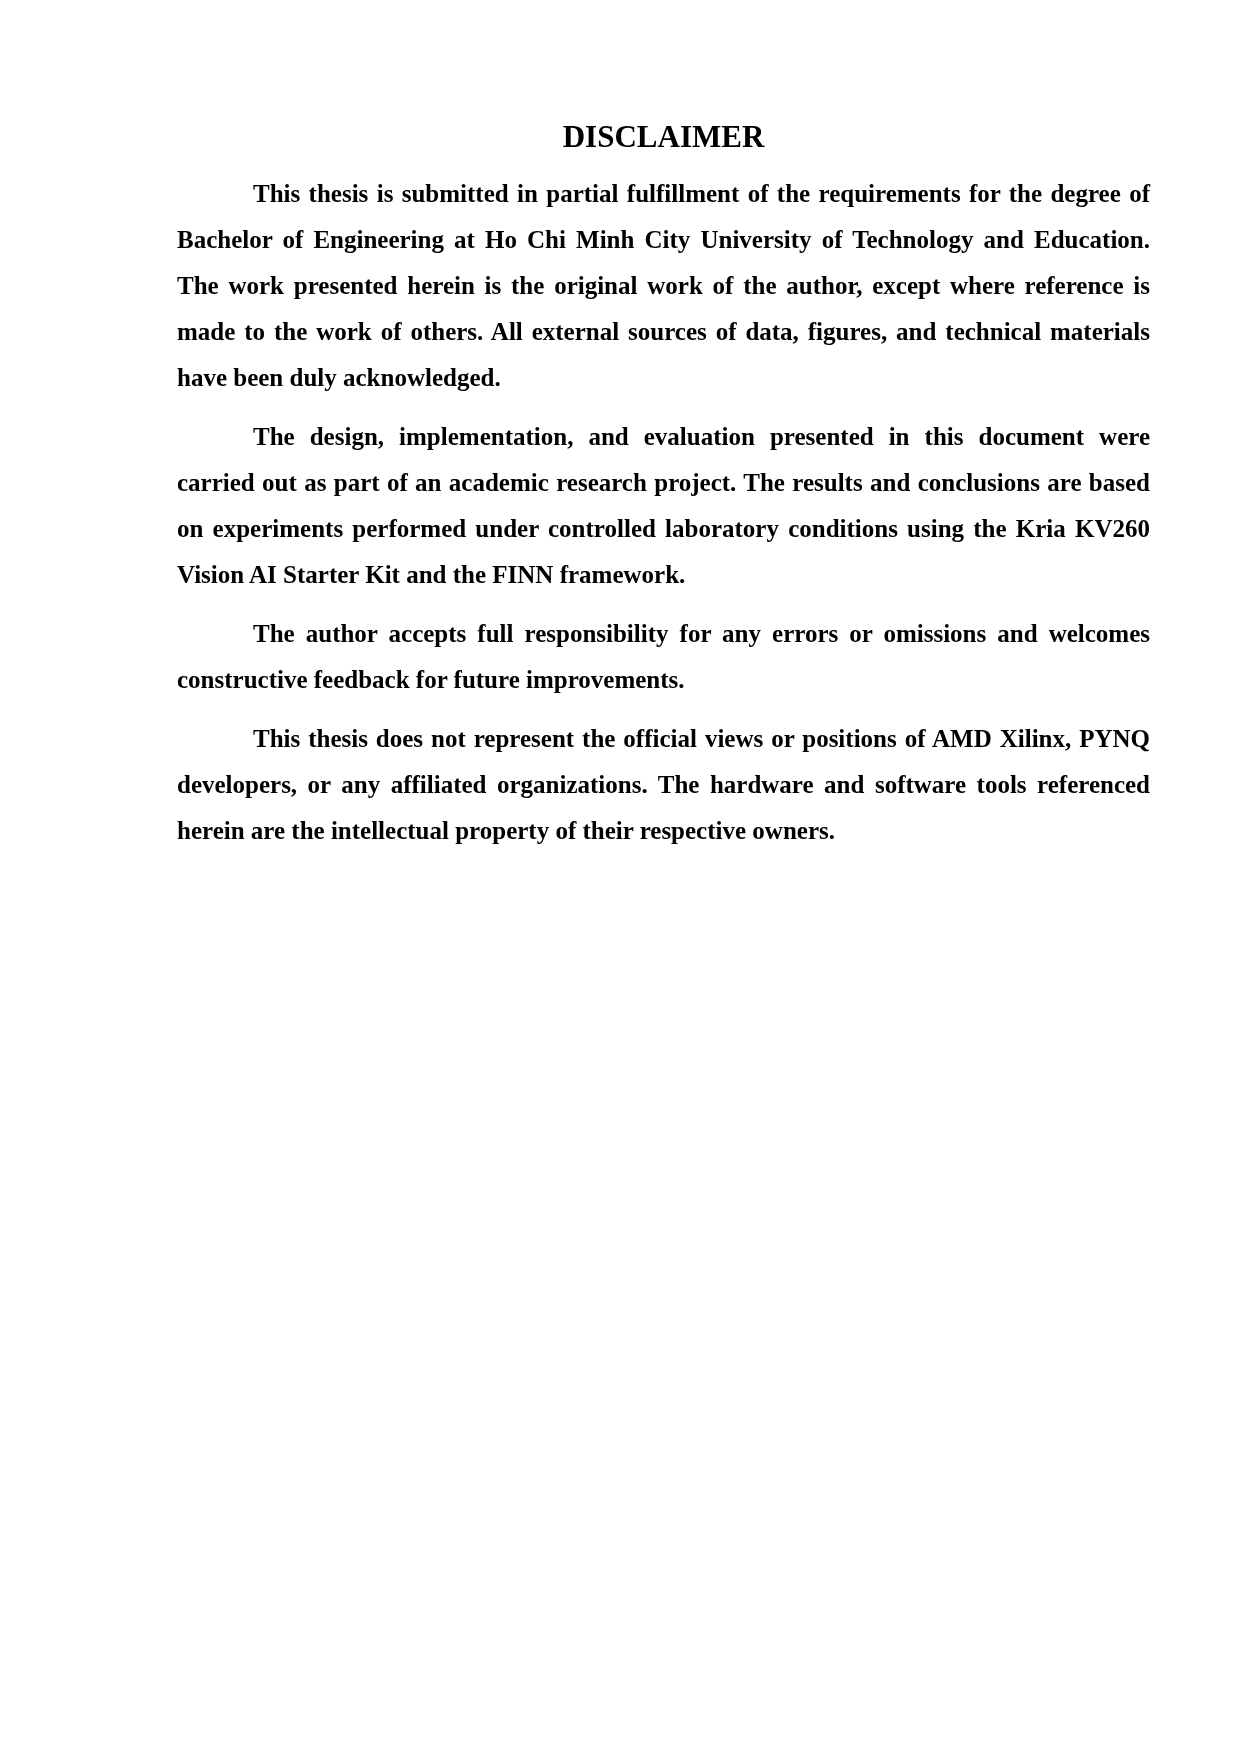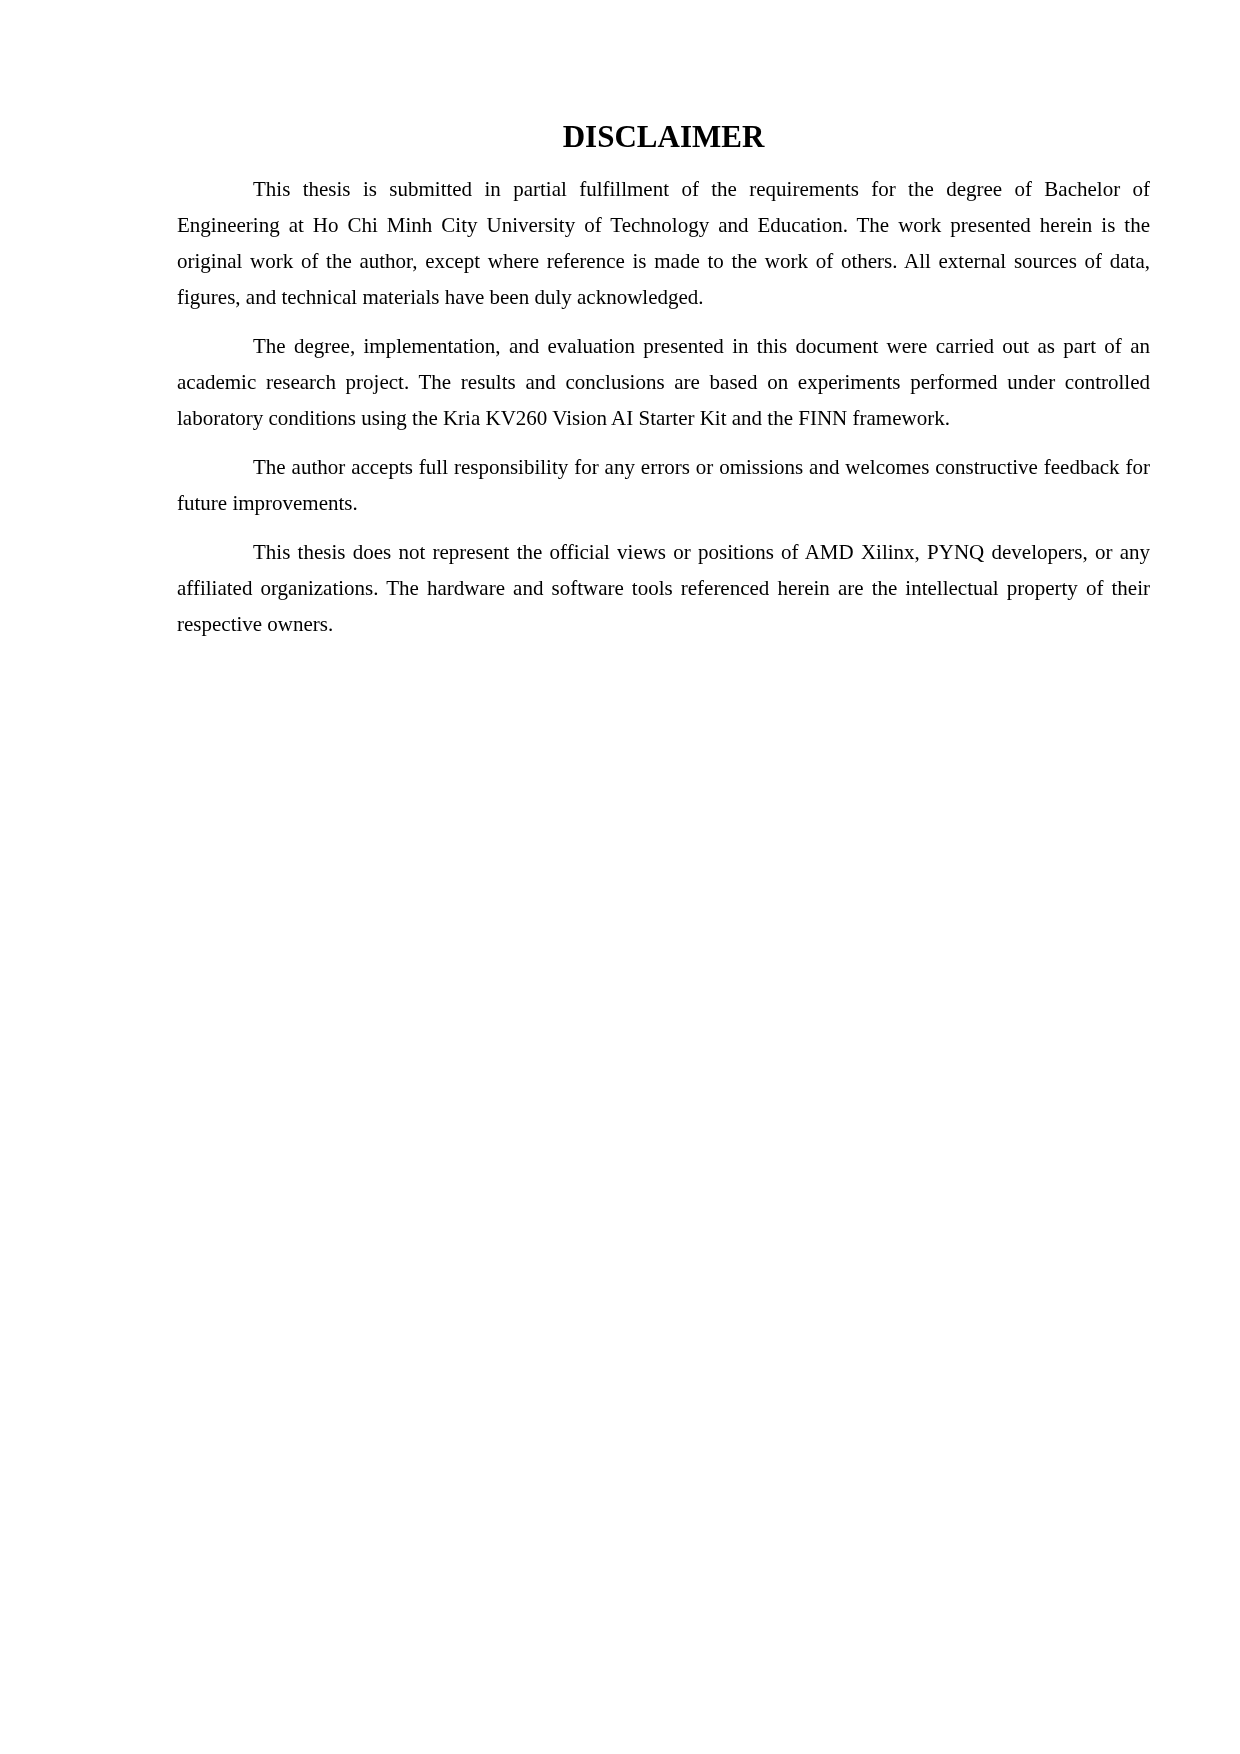--- a/index.html
+++ b/index.html
@@ -23,29 +23,30 @@
     }
     .title {
       text-align: center;
       font-weight: bold;
       font-size: 31px;
       line-height: 40px;
       margin: 0 0 14px 0;
       padding-left: 0;
     }
     .para {
-      font-size: 21px;
-      line-height: 36px;
+      font-size: 25px;
+      line-height: 46px;
       text-align: justify;
       text-indent: 76px;
       margin: 0 0 13px 0;
+      font-weight: bold;
     }
   </style>
 </head>
 <body>
 
 <div class="page">
   <h1 class="title">DISCLAIMER</h1>
   <p class="para">This thesis is submitted in partial fulfillment of the requirements for the degree of Bachelor of Engineering at Ho Chi Minh City University of Technology and Education. The work presented herein is the original work of the author, except where reference is made to the work of others. All external sources of data, figures, and technical materials have been duly acknowledged.</p>
-  <p class="para">The degree, implementation, and evaluation presented in this document were carried out as part of an academic research project. The results and conclusions are based on experiments performed under controlled laboratory conditions using the Kria KV260 Vision AI Starter Kit and the FINN framework.</p>
+  <p class="para">The design, implementation, and evaluation presented in this document were carried out as part of an academic research project. The results and conclusions are based on experiments performed under controlled laboratory conditions using the Kria KV260 Vision AI Starter Kit and the FINN framework.</p>
   <p class="para">The author accepts full responsibility for any errors or omissions and welcomes constructive feedback for future improvements.</p>
   <p class="para">This thesis does not represent the official views or positions of AMD Xilinx, PYNQ developers, or any affiliated organizations. The hardware and software tools referenced herein are the intellectual property of their respective owners.</p>
 </div>
 
 </body></html>

